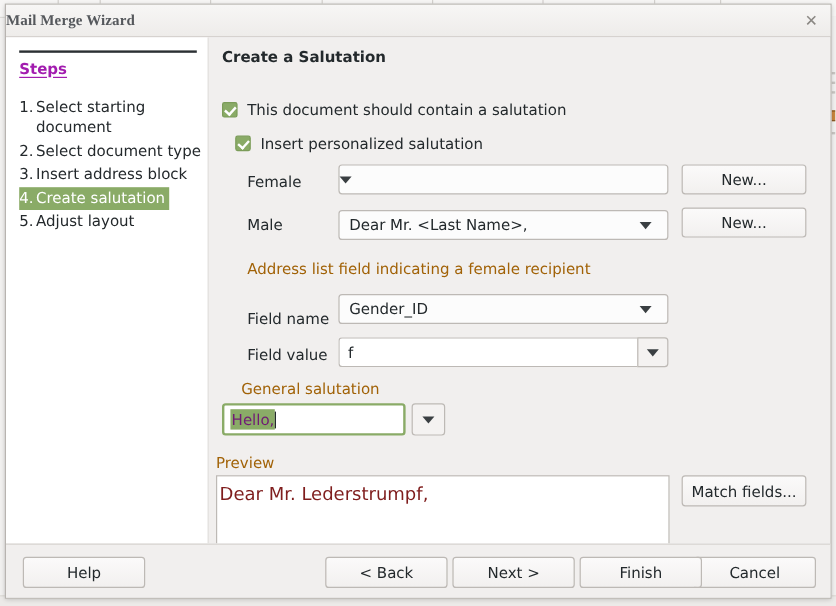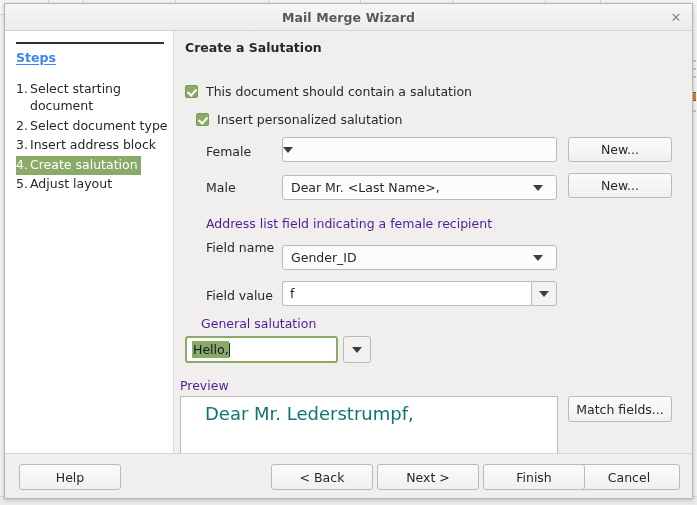--- a/index.html
+++ b/index.html
@@ -79,21 +79,22 @@
     flex-direction: column;
   }
   .titlebar {
     height: 26px;
     min-height: 26px;
     background: linear-gradient(to bottom, #f7f6f5 0%, #eeecea 100%);
     border-bottom: 1px solid #d6d2cf;
     position: relative;
     display: flex;
     align-items: center;
-    justify-content: center;
+    justify-content: flex-start;
+    font-family: Liberation Serif, serif;
   }
   .title-text {
     font-size: 12.5px;
     color: #55585c;
     font-weight: bold;
     letter-spacing: 0.1px;
   }
   .close-btn {
     position: absolute;
     right: 8px;
@@ -127,21 +128,21 @@
     position: relative;
   }
   .steps-rule {
     height: 2px;
     background: #2b3033;
     margin: 0 9px 0 11px;
   }
   .steps-title {
     font-size: 12.5px;
     font-weight: bold;
-    color: #3b82f6;
+    color: #a21caf;
     margin: 6px 0 0 11px;
     text-decoration: underline;
     text-underline-offset: 2px;
   }
   .steps-list {
     margin-top: 15px;
   }
   .step {
     font-size: 12.5px;
     color: #24292c;
@@ -299,21 +300,21 @@
     font-size: 12.5px;
     color: #23292c;
     display: flex;
     align-items: center;
     padding-left: 5px;
     box-sizing: border-box;
     overflow: hidden;
   }
   .sel-text {
     background: #8aab67;
-    color: #0f172a;
+    color: #701a75;
     padding: 1px 0 1px 1px;
   }
   .caret {
     display: inline-block;
     width: 1px;
     height: 14px;
     background: #23292c;
     vertical-align: middle;
     margin-left: 0px;
   }
@@ -343,31 +344,31 @@
     justify-content: center;
     box-sizing: border-box;
     cursor: pointer;
     font-family: "DejaVu Sans", "Liberation Sans", sans-serif;
   }
   .btn-abs { position: absolute; }
 
   .section-label {
     position: absolute;
     font-size: 12.5px;
-    color: #4c1d95;
+    color: #a16207;
   }
 
   .preview-box {
     position: absolute;
     background: #ffffff;
     border: 1px solid #bdb9b5;
     box-sizing: border-box;
-    padding: 6px 24px;
-    font-size: 18px;
-    color: #0f766e;
+    padding: 6px 2px;
+    font-size: 15px;
+    color: #7f1d1d;
     overflow: hidden;
   }
 
   
   .footer {
     height: 44px;
     min-height: 44px;
     border-top: 1px solid #d8d5d2;
     background: #f1efee;
     position: relative;
@@ -467,21 +468,21 @@
 
       <div class="field-label" style="left:32px; top:149px;">Male</div>
       <div class="combo" style="left:108px; top:144px; width:275px;">
         <span class="val">Dear Mr. &lt;Last Name&gt;,</span>
         <span class="arrow-down"></span>
       </div>
       <button class="btn btn-abs" style="left:394px; top:142px; width:104px; height:25px;">New...</button>
 
       <div class="section-label" style="left:32px; top:185px;">Address list field indicating a female recipient</div>
 
-      <div class="field-label" style="left:32px; top:209px;">Field name</div>
+      <div class="field-label" style="left:32px; top:227px;">Field name</div>
       <div class="combo" style="left:108px; top:214px; width:275px;">
         <span class="val">Gender_ID</span>
         <span class="arrow-down"></span>
       </div>
 
       <div class="field-label" style="left:32px; top:257px;">Field value</div>
       <div class="combo-edit" style="left:108px; top:250px; width:275px;">
         <span class="txt">f</span>
         <span class="dropbtn">
           <span class="arrow-down"></span>

